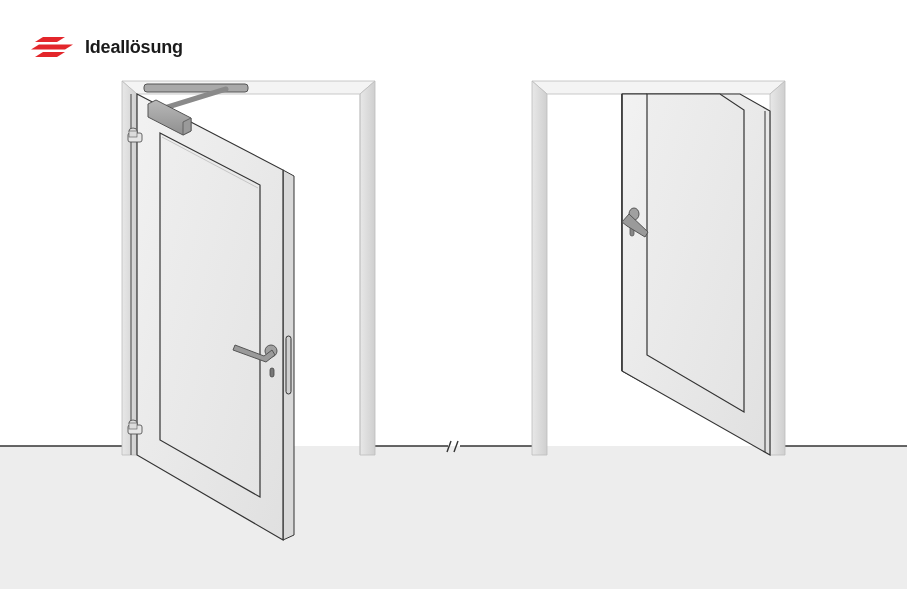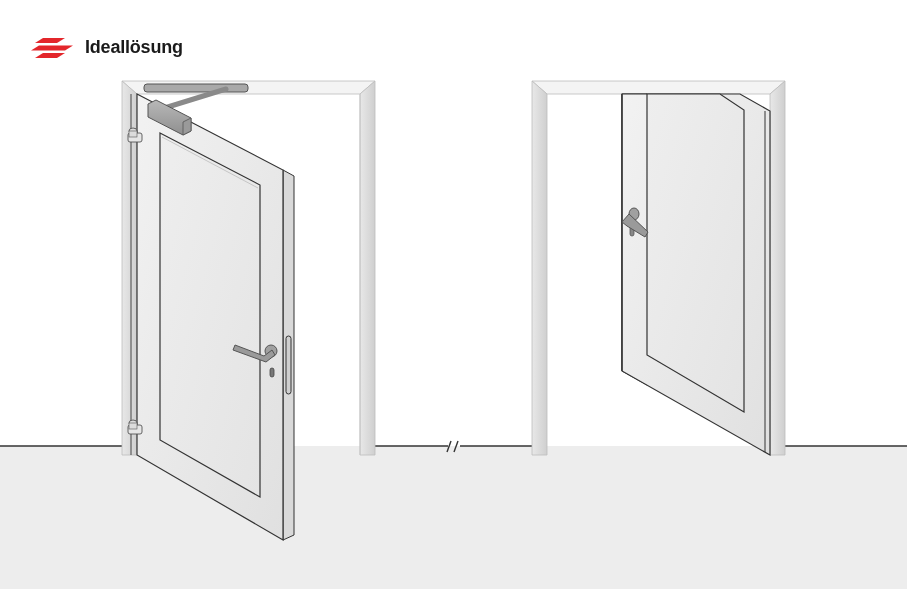--- a/index.html
+++ b/index.html
@@ -1,19 +1,19 @@
 <!DOCTYPE html>
 <html><head>
   <meta charset="utf-8">
   <style>
     html, body { margin: 0; padding: 0; background: #ffffff; }
     body { width: 907px; height: 589px; position: relative; overflow: hidden;
            font-family: "Liberation Sans", sans-serif; }
     .floor { position: absolute; left: 0; top: 446px; width: 907px; height: 143px; background: #ededed; }
-    .brand { position: absolute; left: 31px; top: 37px; display: flex; align-items: flex-end; gap: 8px; }
+    .brand { position: absolute; left: 31px; top: 37px; display: flex; align-items: flex-start; gap: 8px; }
     .brand-title { font-size: 18px; font-weight: bold; color: #1a1a1a; letter-spacing: -0.2px; }
     svg.scene { position: absolute; left: 0; top: 0; }
   </style>
 </head>
 <body>
 
 <div class="floor"></div>
 
 <div class="brand">
   <svg width="46" height="20" viewBox="0 0 46 20">

